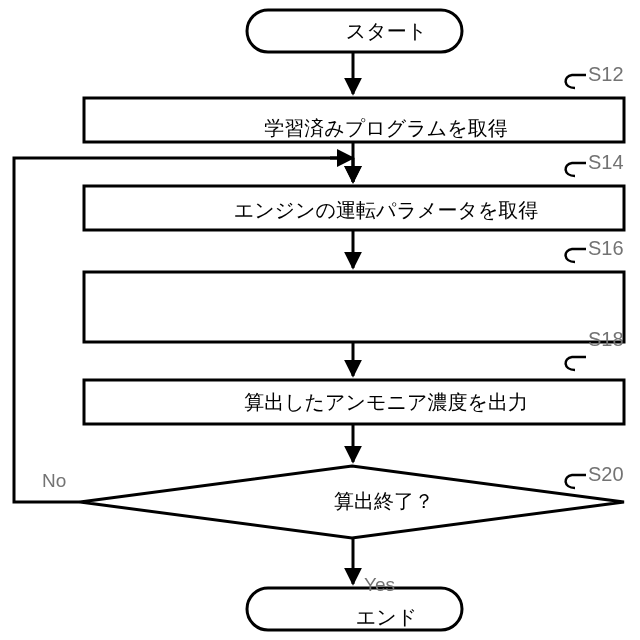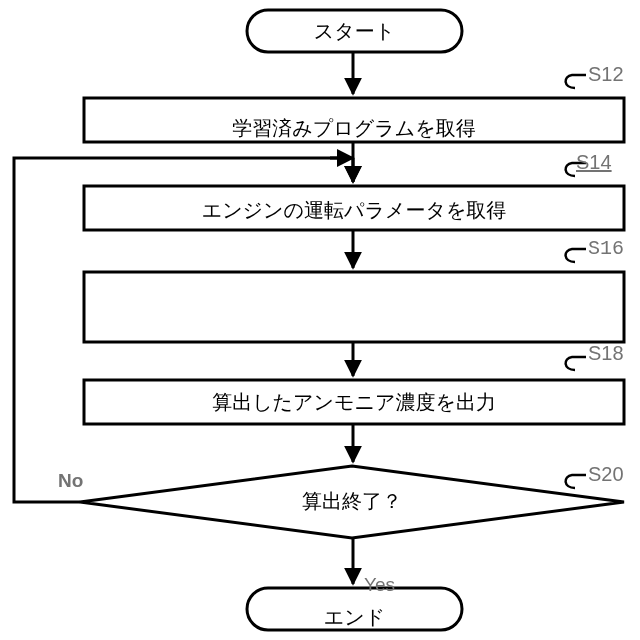--- a/index.html
+++ b/index.html
@@ -27,20 +27,21 @@
     display: flex;
     flex-direction: column;
     align-items: center;
     justify-content: center;
     text-align: center;
     color: #000000;
     font-size: 20px;
     line-height: 1.25;
     pointer-events: none;
     white-space: nowrap;
+    padding-left: 32px;
   }
   .label-text {
     position: absolute;
     color: #737373;
     font-size: 19px;
     white-space: nowrap;
   }
   .step-label {
     font-size: 20px;
   }
@@ -101,21 +102,21 @@
   <div class="node-text" style="left:84px; top:186px; width:540px; height:48px;border-radius:21px;">エンジンの運転パラメータを取得</div>
 
 
   <div class="node-text" style="left:84px; top:380px; width:540px; height:44px;">算出したアンモニア濃度を出力</div>
 
   <div class="node-text" style="left:232px; top:482px; width:240px; height:40px;font-family:Liberation Mono, monospace;">算出終了？</div>
 
   <div class="node-text" style="left:247px; top:588px; width:215px; height:58px;">エンド</div>
 
   <div class="label-text step-label" style="left:588px; top:63px;">S12</div>
-  <div class="label-text step-label" style="left:576px; top:151px;text-decoration:underline;">S14</div>
-  <div class="label-text step-label" style="left:588px; top:237px;font-family:Liberation Mono, monospace;">S16</div>
-  <div class="label-text step-label" style="left:588px; top:342px;">S18</div>
+  <div class="label-text step-label" style="left:588px; top:151px;">S14</div>
+  <div class="label-text step-label" style="left:588px; top:237px;">S16</div>
+  <div class="label-text step-label" style="left:588px; top:328px;">S18</div>
   <div class="label-text step-label" style="left:588px; top:463px;">S20</div>
 
-  <div class="label-text" style="left:58px; top:470px;font-weight:bold;">No</div>
+  <div class="label-text" style="left:42px; top:470px;">No</div>
   <div class="label-text" style="left:364px; top:546px;margin-top:28px;">Yes</div>
 
 </div>
 
 </body></html>

